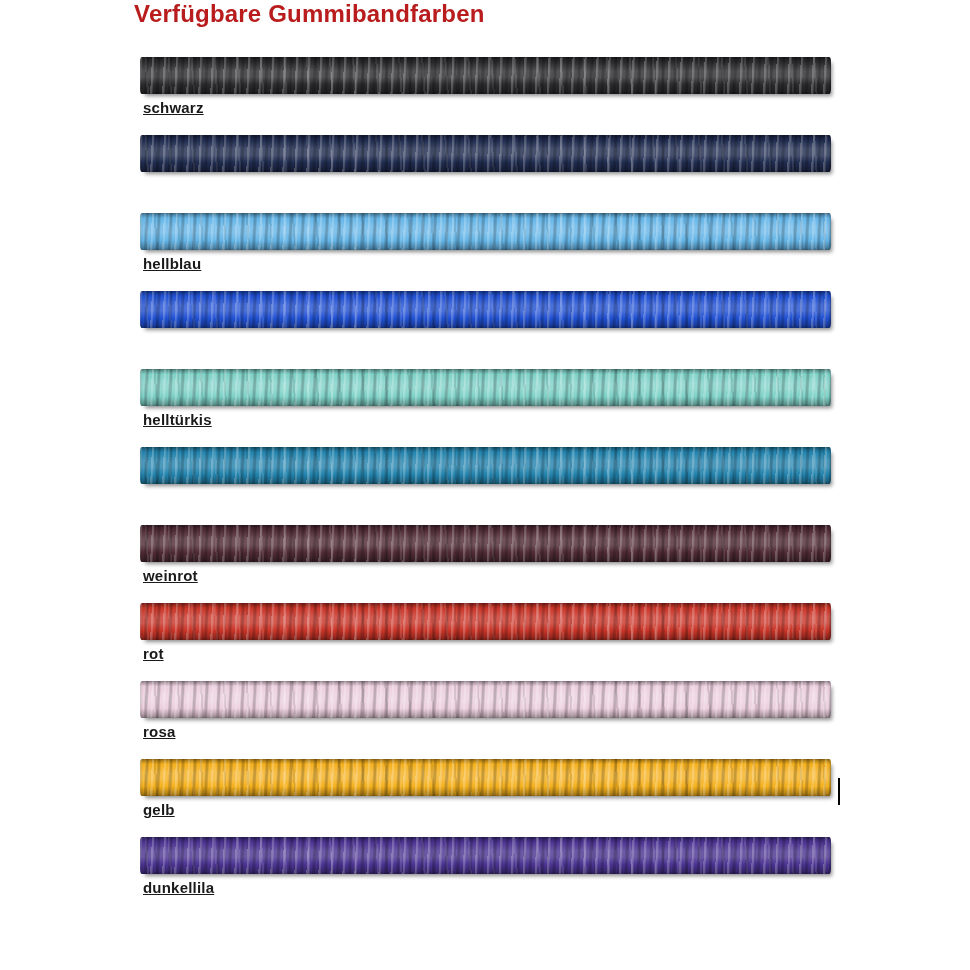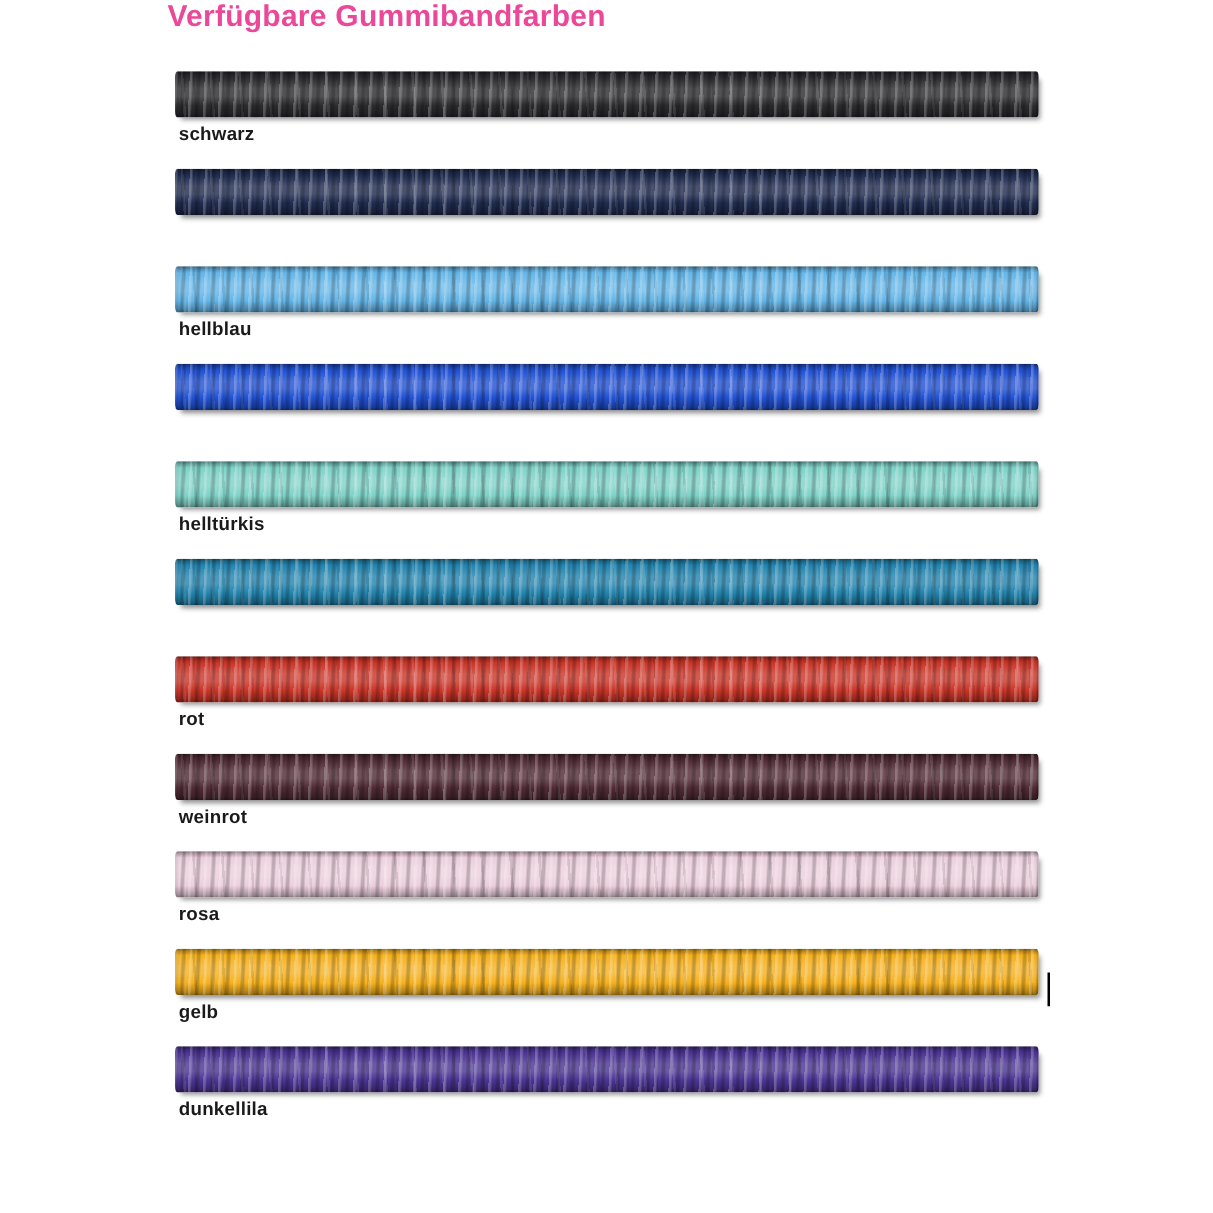--- a/index.html
+++ b/index.html
@@ -19,21 +19,21 @@
   }
   .page-title {
     margin: 0;
     padding: 1px 0 0 134px;
     height: 57px;
     box-sizing: border-box;
     font-size: 24px;
     line-height: 26px;
     font-weight: 700;
     letter-spacing: 0.2px;
-    color: #ec4899;
+    color: #b91c1c;
   }
   .band-list {
     margin-left: 140px;
     width: 691px;
   }
   .band-row {
     height: 78px;
   }
   .band {
     width: 691px;
@@ -63,20 +63,21 @@
       3px 4px 4px -2px rgba(0,0,0,0.45);
   }
   .band-label {
     margin-top: 5px;
     padding-left: 3px;
     font-size: 15px;
     line-height: 17px;
     font-weight: 700;
     letter-spacing: 0.2px;
     color: #1a1a1a;
+    text-decoration: underline;
   }
   .cursor-artifact {
     position: absolute;
     left: 838px;
     top: 778px;
     width: 2px;
     height: 27px;
   }
 </style>
 </head>
@@ -107,27 +108,27 @@
   <div class="band-row">
     <div class="band" style="--c: #7fd2c8; --l1: rgb(150,218,210); --d1: rgb(99,164,156); --d2: rgb(79,130,124);"></div>
     <div class="band-label">helltürkis</div>
   </div>
 
   <div class="band-row">
     <div class="band" style="--c: #2384ae; --l1: rgb(75,154,189); --d1: rgb(27,103,136); --d2: rgb(22,82,108);"></div>
   </div>
 
   <div class="band-row">
-    <div class="band" style="--c: #ca3528; --l1: rgb(212,89,79); --d1: rgb(158,41,31); --d2: rgb(125,33,25);"></div>
-    <div class="band-label">rot</div>
+    <div class="band" style="--c: #502b36; --l1: rgb(112,81,90); --d1: rgb(62,34,42); --d2: rgb(50,27,33);"></div>
+    <div class="band-label">weinrot</div>
   </div>
 
   <div class="band-row">
-    <div class="band" style="--c: #502b36; --l1: rgb(112,81,90); --d1: rgb(62,34,42); --d2: rgb(50,27,33);"></div>
-    <div class="band-label">weinrot</div>
+    <div class="band" style="--c: #ca3528; --l1: rgb(212,89,79); --d1: rgb(158,41,31); --d2: rgb(125,33,25);"></div>
+    <div class="band-label">rot</div>
   </div>
 
   <div class="band-row">
     <div class="band" style="--c: #eccfdd; --l1: rgb(239,216,227); --d1: rgb(184,161,172); --d2: rgb(146,128,137);"></div>
     <div class="band-label">rosa</div>
   </div>
 
   <div class="band-row">
     <div class="band" style="--c: #f5b11e; --l1: rgb(247,191,71); --d1: rgb(191,138,23); --d2: rgb(152,110,19);"></div>
     <div class="band-label">gelb</div>

